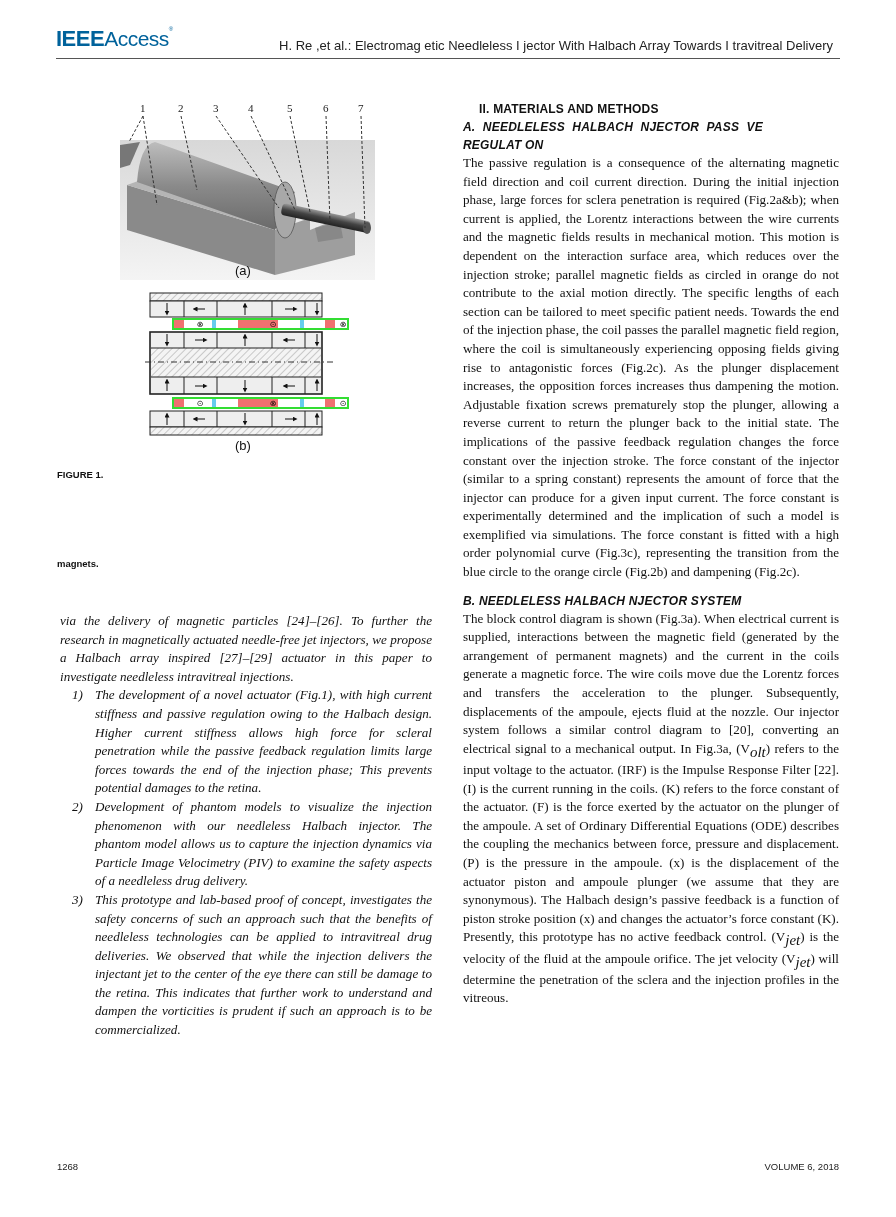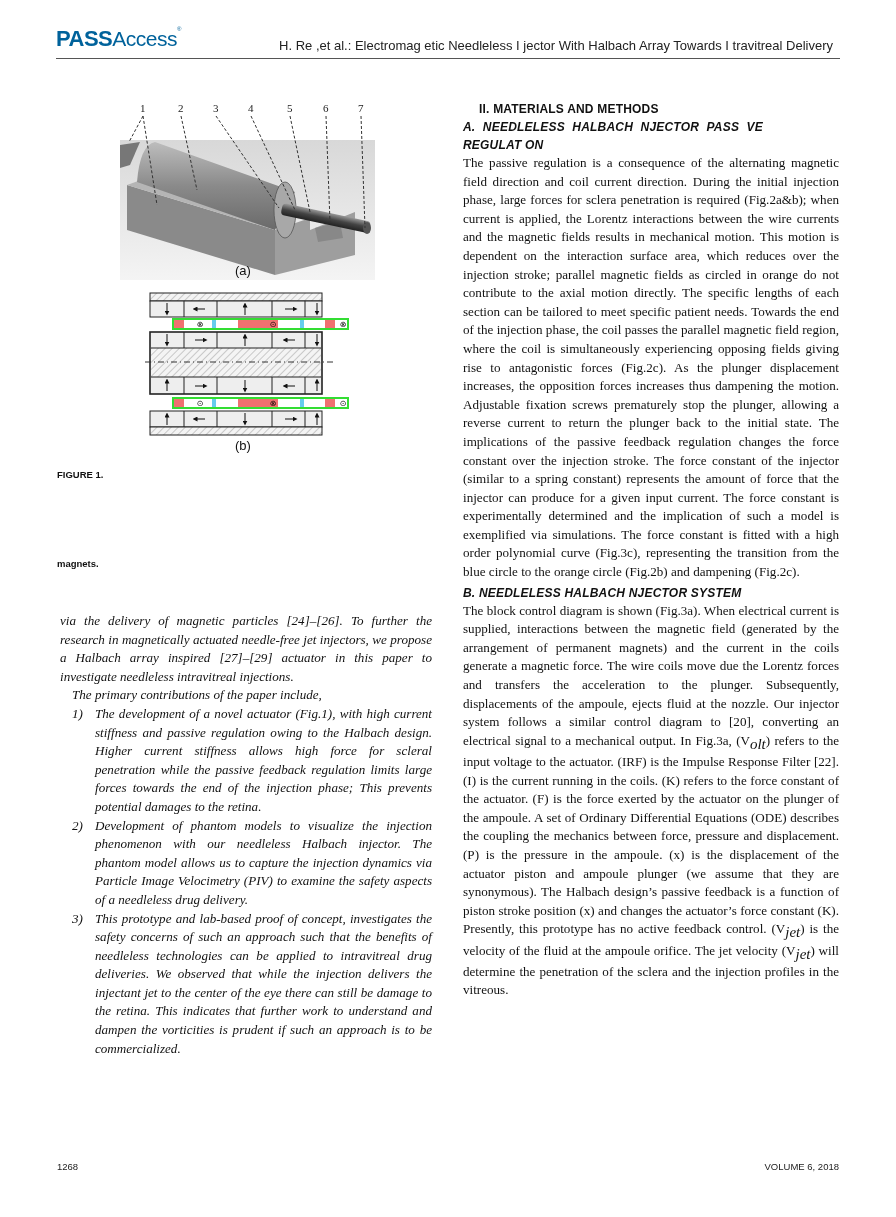--- a/index.html
+++ b/index.html
@@ -24,21 +24,21 @@
   .cap{font-family:"Liberation Sans",sans-serif;font-weight:bold;font-size:9.5px;position:absolute;left:57px;}
   .footer{position:absolute;top:1161px;font-family:"Liberation Sans",sans-serif;font-size:9.5px;color:#222;}
   .fig{position:absolute;}
   .figlabel{position:absolute;font-family:"Liberation Sans",sans-serif;font-size:13px;}
   sub{font-style:italic;font-size:15px;}
 </style>
 </head>
 <body>
 
 <div class="header">
-  <div class="logo"><b>PASS</b><i>Access</i><sup>®</sup></div>
+  <div class="logo"><b>IEEE</b><i>Access</i><sup>®</sup></div>
   <div class="running">H. Re  ,et al.: Electromag etic Needleless I  jector With Halbach Array Towards I  travitreal Delivery</div>
 </div>
 <div class="hrule"></div>
 
 <div class="fig" style="left:115px;top:100px;width:300px;height:185px;">
   <svg width="300" height="185" viewBox="0 0 300 185">
     <defs>
       <linearGradient id="bg" x1="0" y1="0" x2="0" y2="1">
           <stop offset="0" stop-color="#d8d8d8"></stop>
           <stop offset="1" stop-color="#f4f4f4"></stop>
@@ -180,30 +180,29 @@
     </g>
   </svg>
 </div>
 <div class="figlabel" style="left:235px;top:438px;">(b)</div>
 
 <div class="cap" style="top:469px;">FIGURE 1.</div>
 <div class="cap" style="top:558px;">magnets.</div>
 
 <div class="col left" style="top:612px;font-style:italic;">
   <p>via the delivery of magnetic particles [24]–[26]. To further the research in magnetically actuated needle-free jet injectors, we propose a Halbach array inspired [27]–[29] actuator in this paper to investigate needleless intravitreal injections.</p>
-  <p class="indent">The primary contributions of the paper include,</p>
   <ol>
     <li><span class="num">1)</span><span>The development of a novel actuator (Fig.1), with high current stiffness and passive regulation owing to the Halbach design. Higher current stiffness allows high force for scleral penetration while the passive feedback regulation limits large forces towards the end of the injection phase; This prevents potential damages to the retina.</span></li>
     <li><span class="num">2)</span><span>Development of phantom models to visualize the injection phenomenon with our needleless Halbach injector. The phantom model allows us to capture the injection dynamics via Particle Image Velocimetry (PIV) to examine the safety aspects of a needleless drug delivery.</span></li>
     <li><span class="num">3)</span><span>This prototype and lab-based proof of concept, investigates the safety concerns of such an approach such that the benefits of needleless technologies can be applied to intravitreal drug deliveries. We observed that while the injection delivers the injectant jet to the center of the eye there can still be damage to the retina. This indicates that further work to understand and dampen the vorticities is prudent if such an approach is to be commercialized.</span></li>
   </ol>
 </div>
 
 <div class="col right" style="top:100px;">
   <div class="sec">II. MATERIALS AND METHODS</div>
   <div class="sub" style="width:300px;">A. NEEDLELESS HALBACH  NJECTOR PASS VE REGULAT ON</div>
   <p>The passive regulation is a consequence of the alternating magnetic field direction and coil current direction. During the initial injection phase, large forces for sclera penetration is required (Fig.2a&amp;b); when current is applied, the Lorentz interactions between the wire currents and the magnetic fields results in mechanical motion. This motion is dependent on the interaction surface area, which reduces over the injection stroke; parallel magnetic fields as circled in orange do not contribute to the axial motion directly. The specific lengths of each section can be tailored to meet specific patient needs. Towards the end of the injection phase, the coil passes the parallel magnetic field region, where the coil is simultaneously experiencing opposing fields giving rise to antagonistic forces (Fig.2c). As the plunger displacement increases, the opposition forces increases thus dampening the motion. Adjustable fixation screws prematurely stop the plunger, allowing a reverse current to return the plunger back to the initial state. The implications of the passive feedback regulation changes the force constant over the injection stroke. The force constant of the injector (similar to a spring constant) represents the amount of force that the injector can produce for a given input current. The force constant is experimentally determined and the implication of such a model is exemplified via simulations. The force constant is fitted with a high order polynomial curve (Fig.3c), representing the transition from the blue circle to the orange circle (Fig.2b) and dampening (Fig.2c).</p>
-  <div class="sub" style="margin-top:2px;">B. NEEDLELESS HALBACH  NJECTOR SYSTEM</div>
+  <div class="sub" style="margin-top:10px;">B. NEEDLELESS HALBACH  NJECTOR SYSTEM</div>
   <p><span>The block control diagram is shown (Fig.3a). When electrical current is supplied, interactions between the magnetic field (generated by the arrangement of permanent magnets) and the current in the coils generate a magnetic force. The wire coils move due the Lorentz forces and transfers the acceleration to the plunger. Subsequently, displacements of the ampoule, ejects fluid at the nozzle. Our injector system follows a similar control diagram to [20], converting an electrical signal to a mechanical output. In Fig.3a, (V</span><sub>olt</sub><span>) refers to the input voltage to the actuator. (IRF) is the Impulse Response Filter [22]. (I) is the current running in the coils. (K) refers to the force constant of the actuator. (F) is the force exerted by the actuator on the plunger of the ampoule. A set of Ordinary Differential Equations (ODE) describes the coupling the mechanics between force, pressure and displacement. (P) is the pressure in the ampoule. (x) is the displacement of the actuator piston and ampoule plunger (we assume that they are synonymous). The Halbach design’s passive feedback is a function of piston stroke position (x) and changes the actuator’s force constant (K). Presently, this prototype has no active feedback control. (V</span><sub>jet</sub><span>) is the velocity of the fluid at the ampoule orifice. The jet velocity (V</span><sub>jet</sub><span>) will determine the penetration of the sclera and the injection profiles in the vitreous.</span></p>
 </div>
 
 <div class="footer" style="left:57px;">1268</div>
 <div class="footer" style="right:57px;">VOLUME 6, 2018</div>
 
 </body></html>

